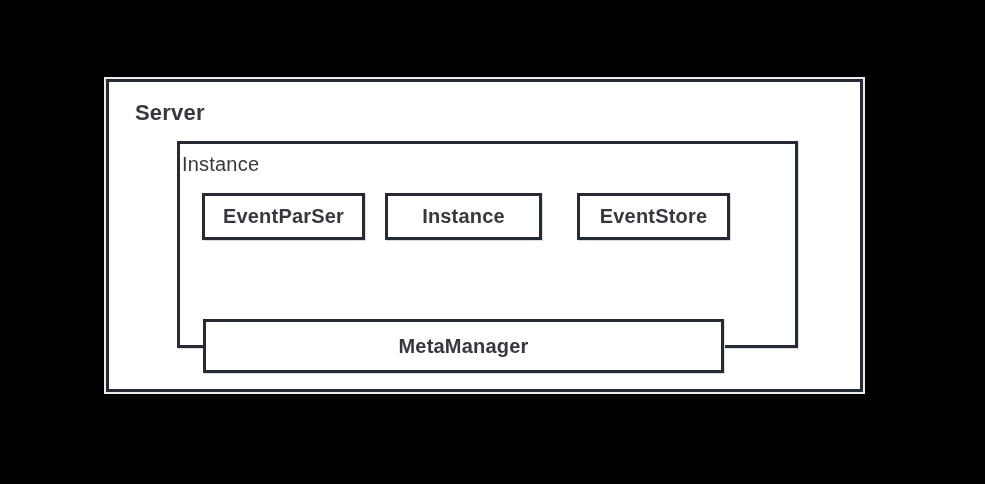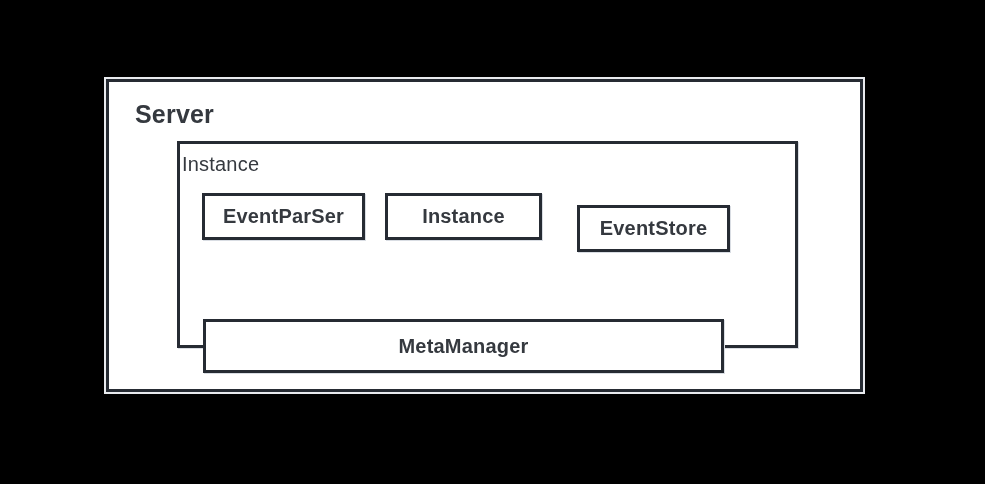--- a/index.html
+++ b/index.html
@@ -19,21 +19,21 @@
     position: absolute;
     left: 106px; top: 79px;
     width: 757px; height: 313px;
     background: #ffffff;
     border: 3px solid #262b33;
     box-shadow: 0 0 0 2px #e9ebef;
   }
   .server-label {
     position: absolute;
     left: 26px; top: 18px;
-    font-size: 25px;
+    font-size: 22px;
     font-weight: bold;
     color: #35393f;
     letter-spacing: 0.2px;
   }
   
   .instance-box {
     position: absolute;
     left: 68px; top: 59px;
     width: 621px; height: 207px;
     background: #ffffff;
@@ -58,21 +58,21 @@
     align-items: center;
     justify-content: center;
     font-size: 20px;
     font-weight: bold;
     color: #35393f;
     letter-spacing: 0.2px;
     white-space: nowrap;
   }
   .comp-parser { left: 22px;  top: 49px;  width: 163px; height: 47px; }
   .comp-sink   { left: 205px; top: 49px;  width: 157px; height: 47px; }
-  .comp-store  { left: 397px; top: 49px;  width: 153px; height: 47px; margin-top: 12px; }
+  .comp-store  { left: 397px; top: 49px;  width: 153px; height: 47px; }
   .comp-meta   { left: 23px;  top: 127px; width: 521px; height: 54px; margin-top: 48px; }
 </style>
 </head>
 <body>
 
 <div class="canvas">
 
   <div class="server-box">
     <span class="server-label">Server</span>
 

